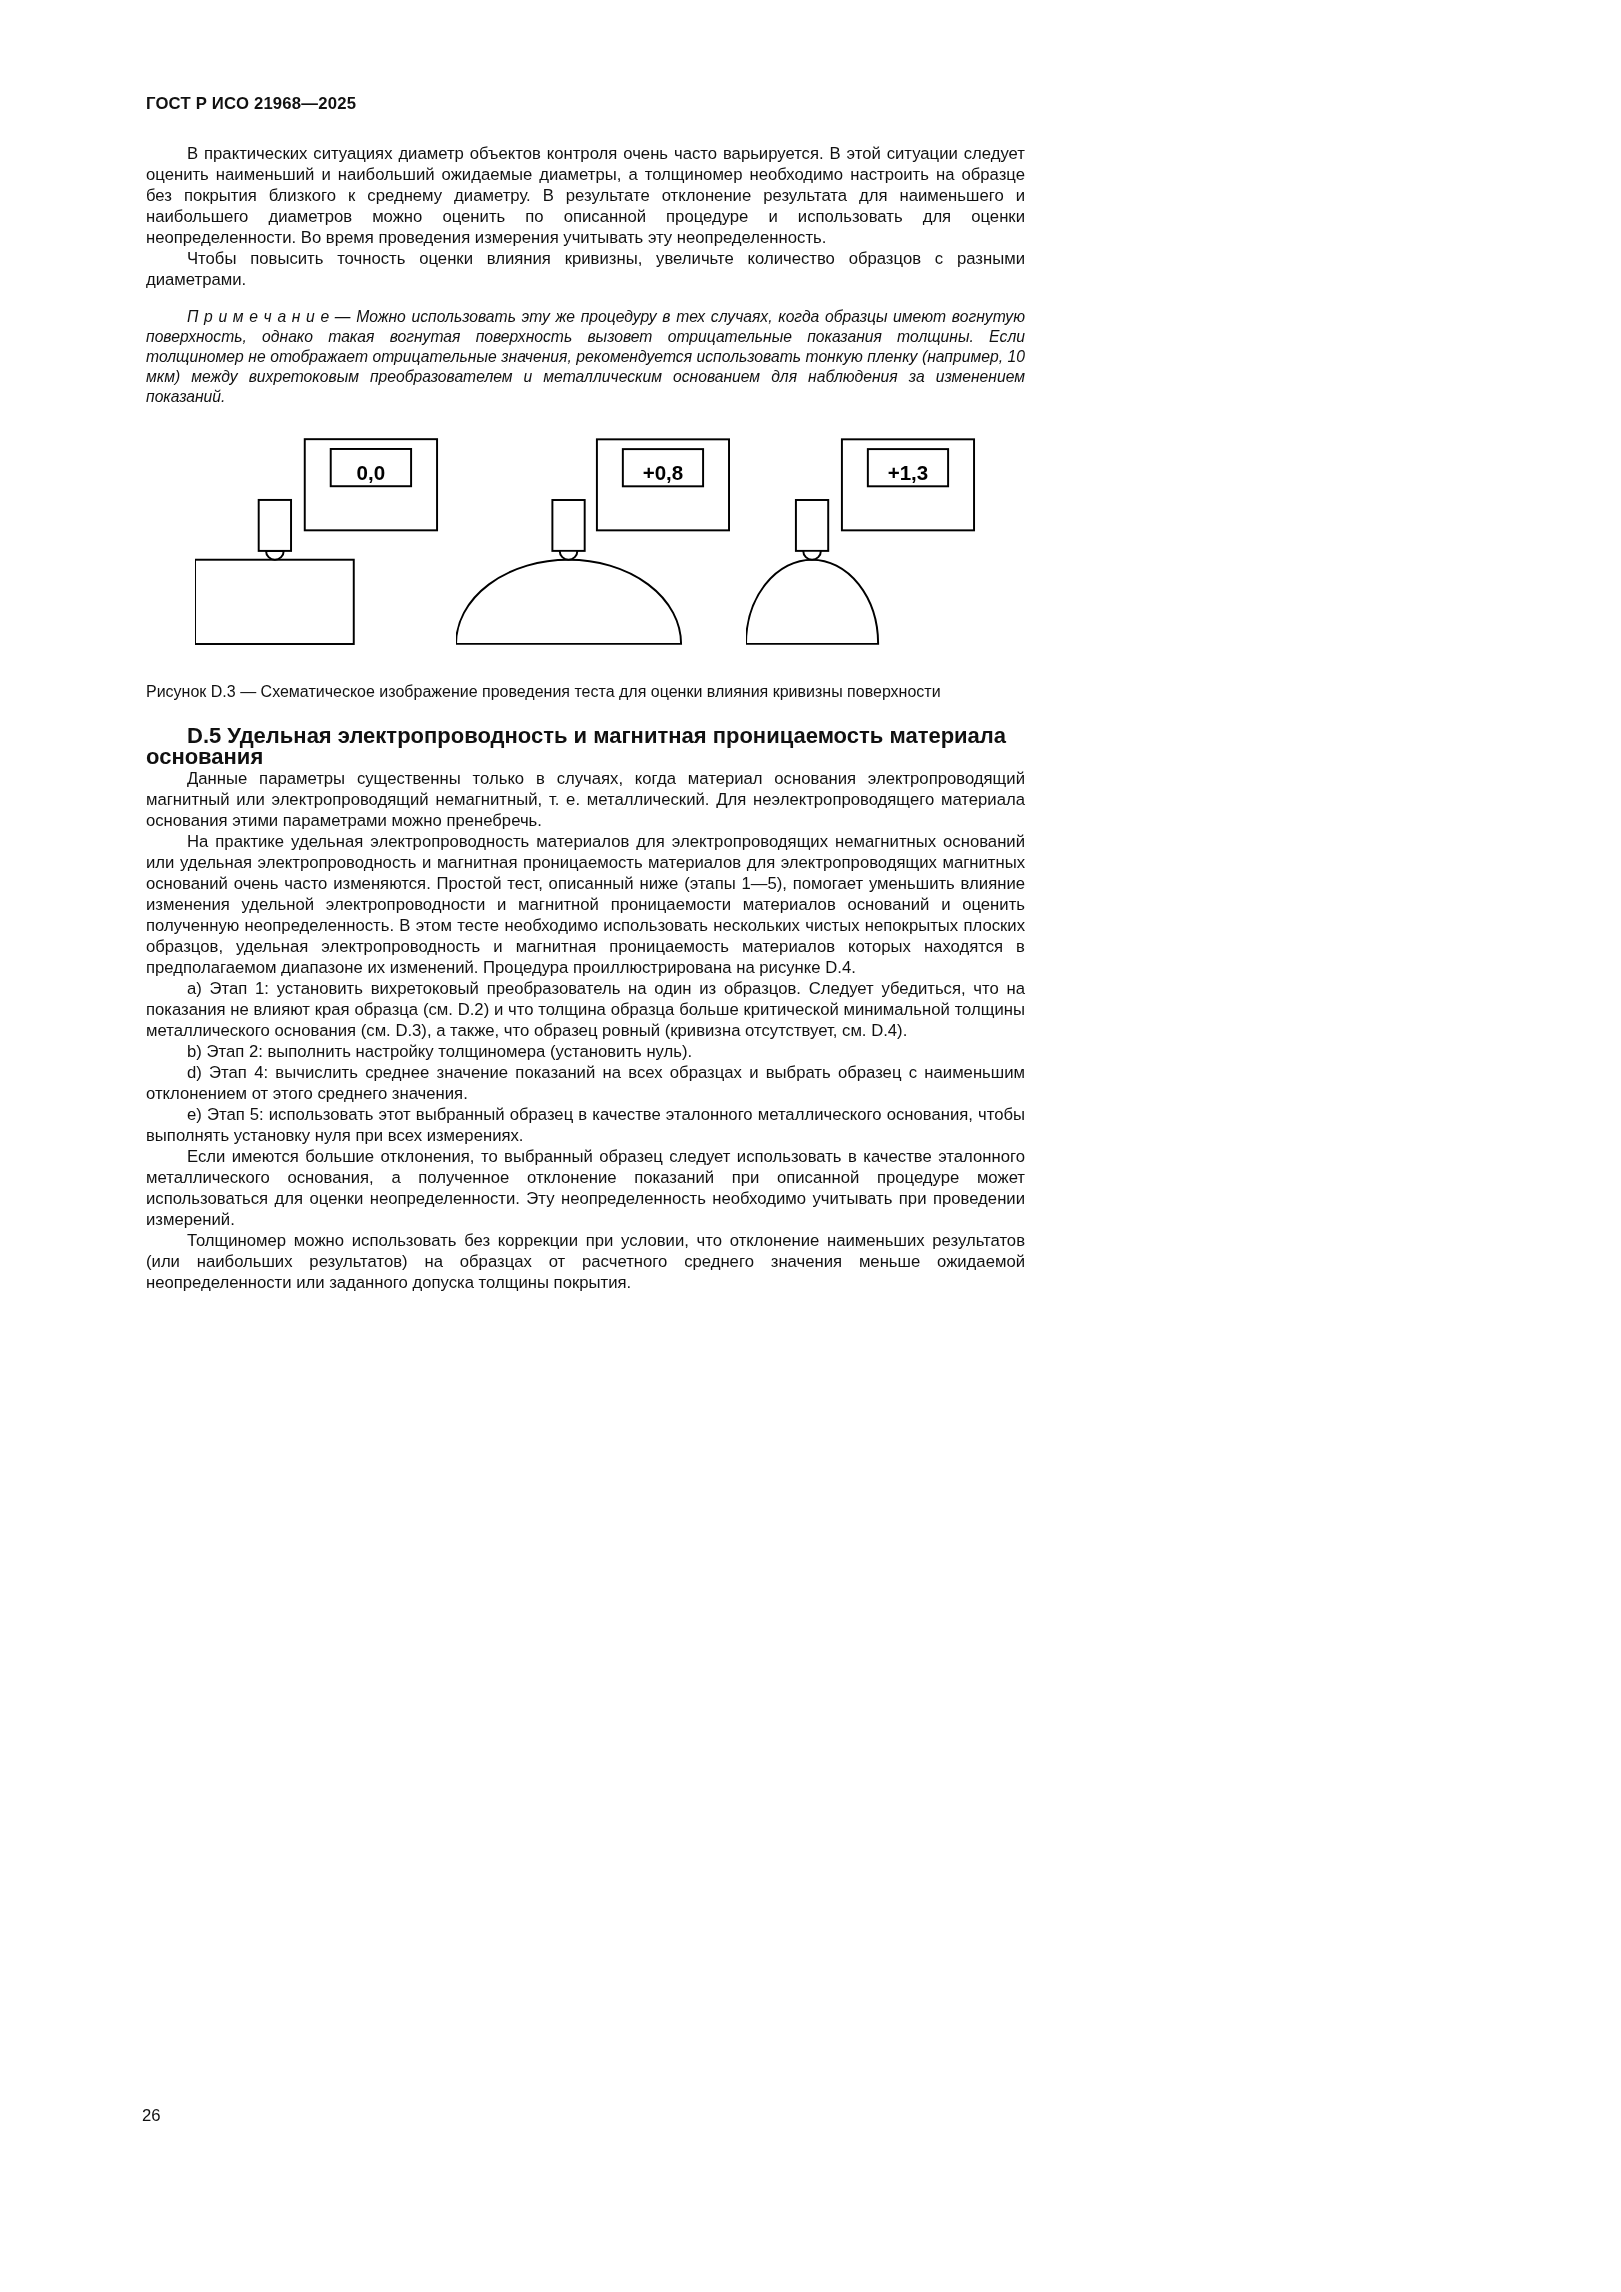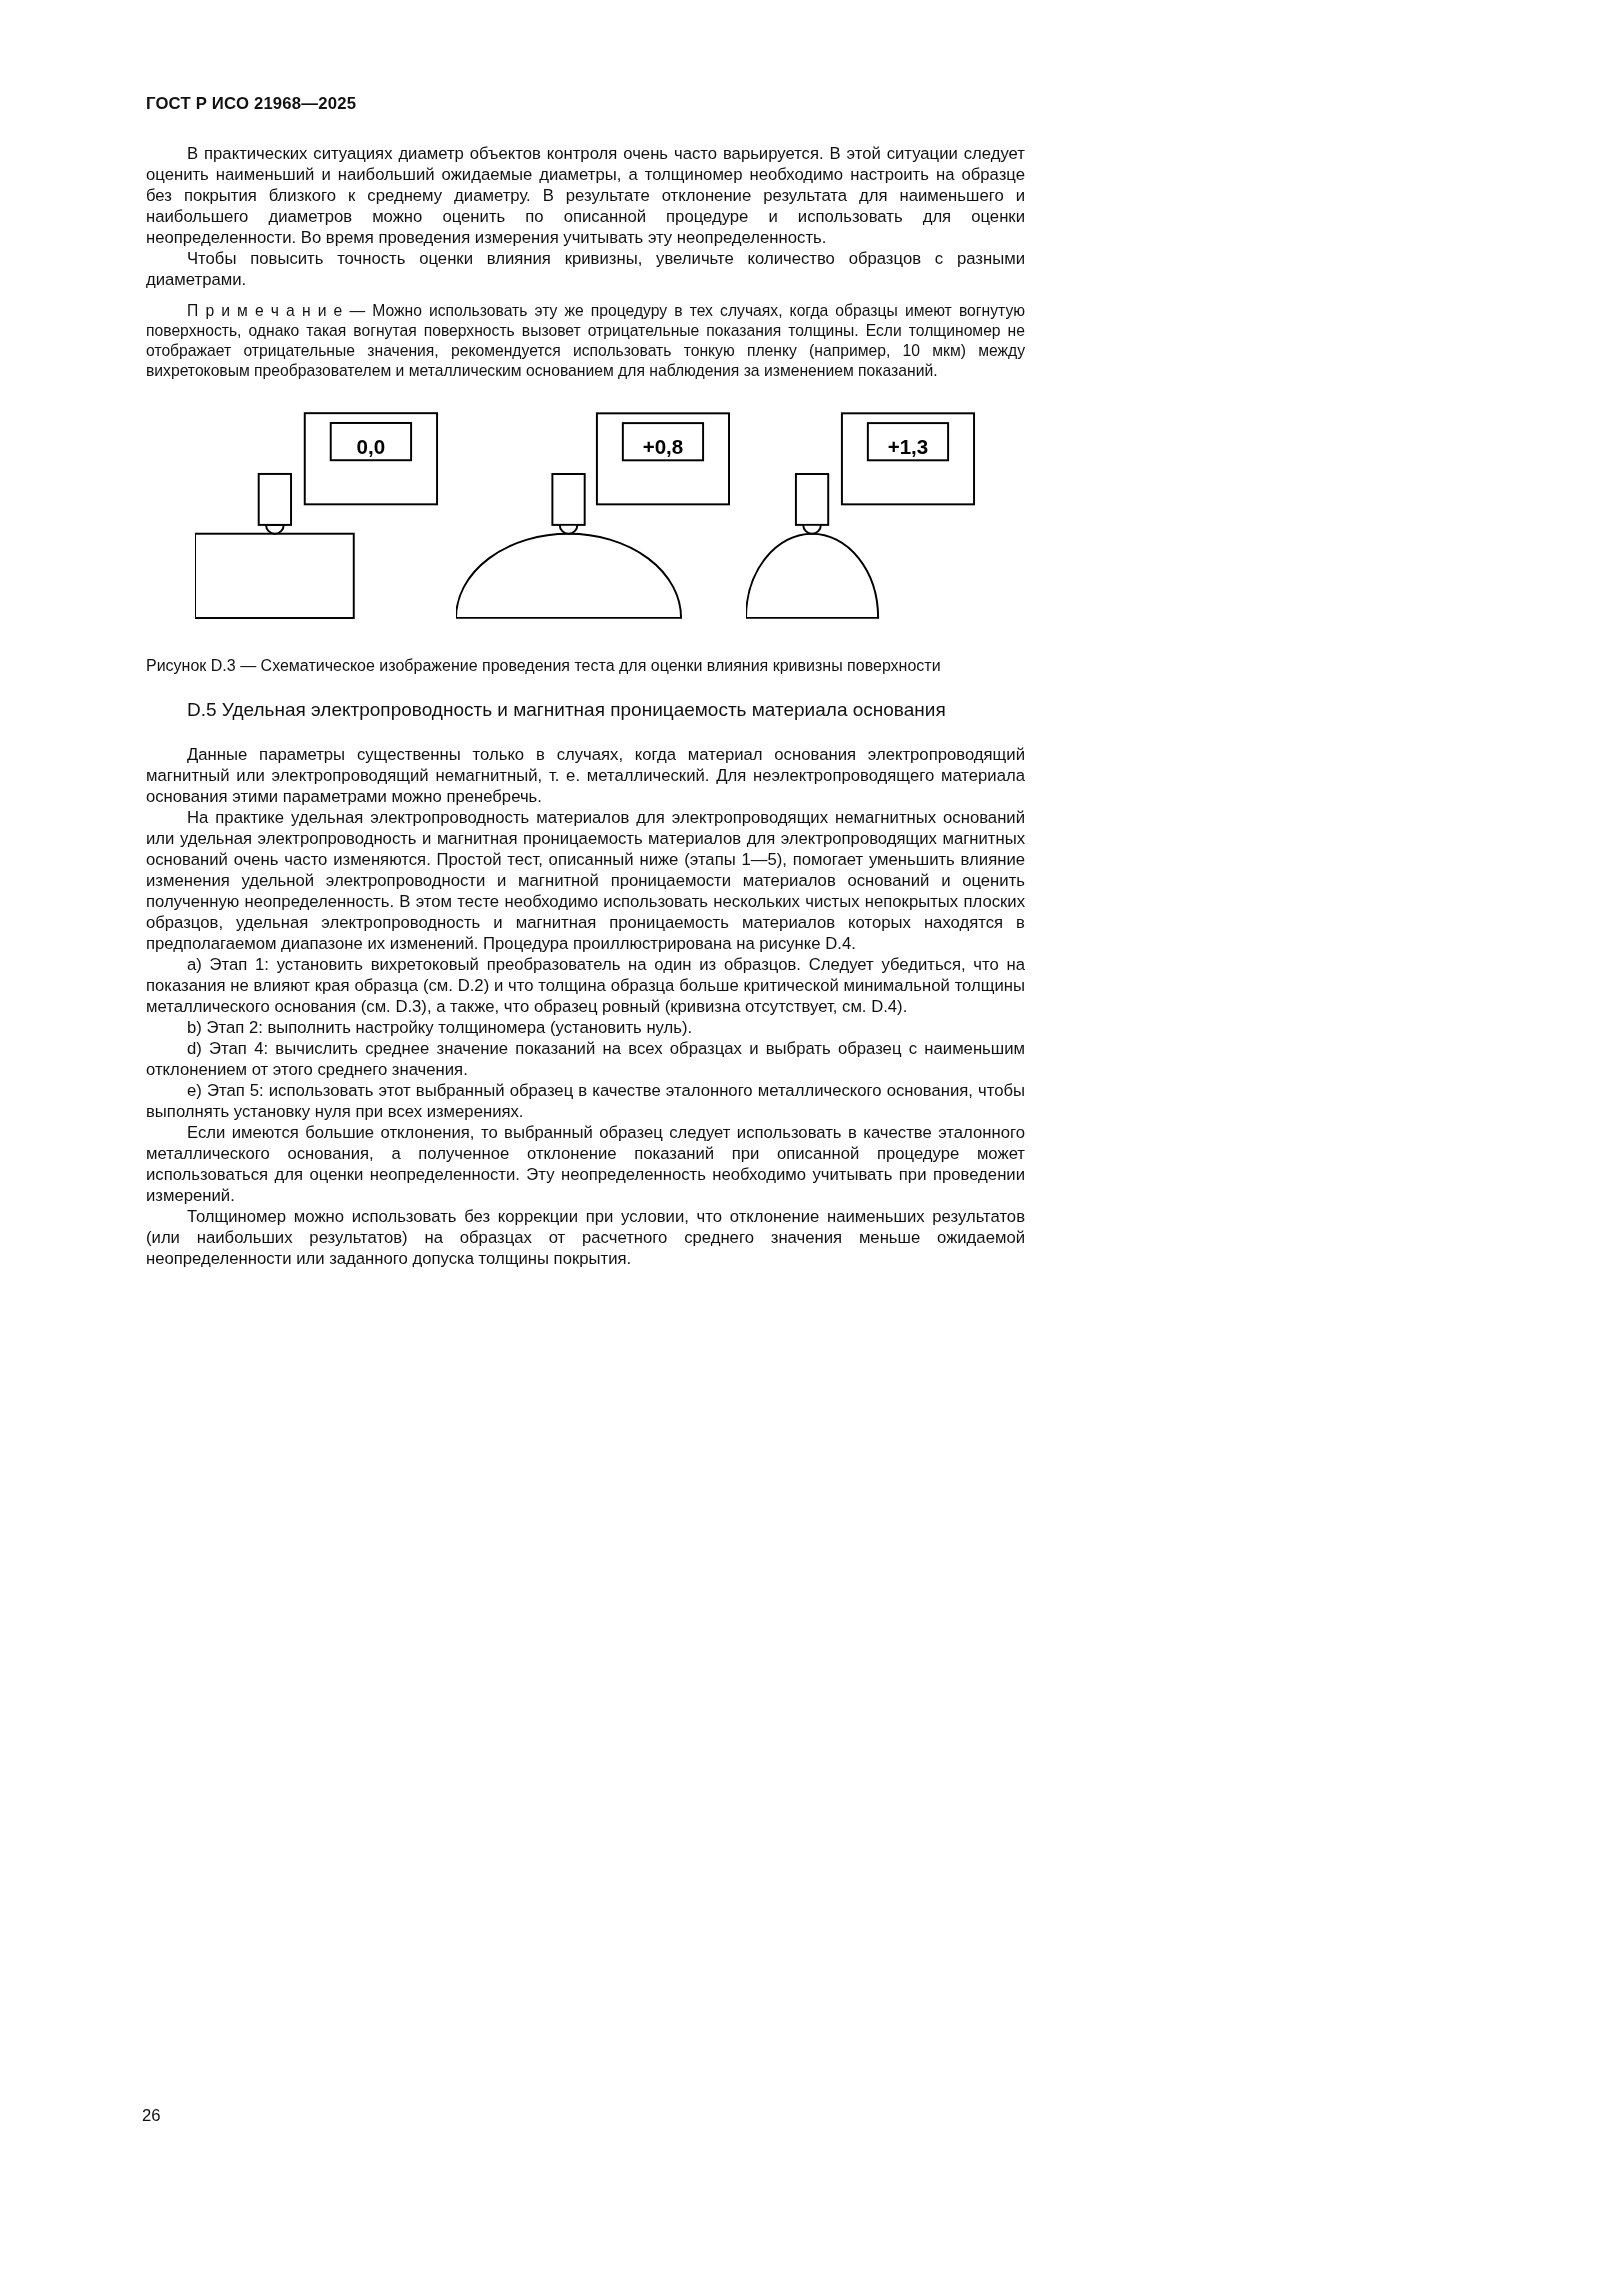--- a/index.html
+++ b/index.html
@@ -25,23 +25,24 @@
     margin-bottom: 29px;
     letter-spacing: 0.2px;
   }
   p.body-para {
     text-align: justify;
     text-indent: 41px;
   }
   p.note {
     text-align: justify;
     text-indent: 41px;
-    margin-top: 11px;
+    margin-top: 17px;
     font-size: 15.7px;
     line-height: 20px;
+    font-style: italic;
   }
   .figure-block { margin-top: 31px; }
   .fig-row {
     display: flex;
     justify-content: center;
     gap: 15.7px;
   }
   .fig-svg { display: block; }
   .fig-svg rect, .fig-svg path {
     fill: #ffffff;
@@ -55,25 +56,25 @@
     text-anchor: middle;
     fill: #000;
     stroke: none;
   }
   .fig-caption {
     text-align: left;
     margin-top: 26.5px;
     font-size: 16px;
   }
   .d5-heading {
-    font-weight: normal;
+    font-weight: bold;
     text-indent: 41px;
     margin-top: 23.5px;
-    margin-bottom: 24px;
-    font-size: 19px;
+    margin-bottom: 1px;
+    font-size: 22px;
   }
   .page-number {
     position: absolute;
     left: 142px;
     top: 2105px;
     font-size: 16.7px;
   }
 </style>
 </head>
 <body>

